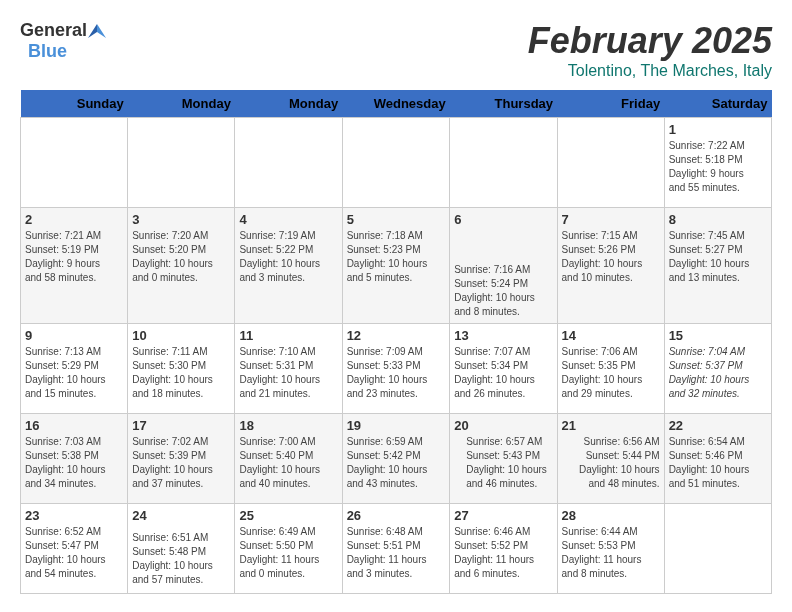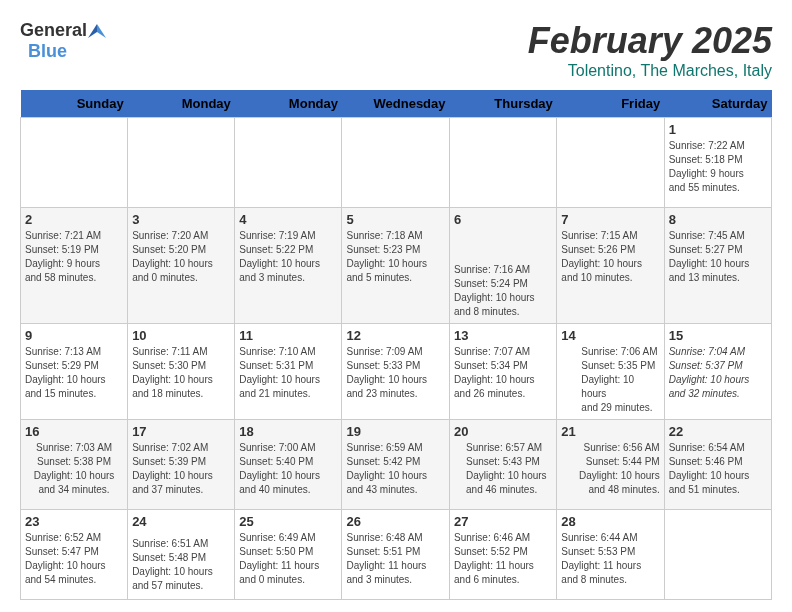--- a/index.html
+++ b/index.html
@@ -213,37 +213,37 @@
         </td>
         <td>
           <span class="day-num">13</span>
           <div class="day-info" style="white-space: pre-line;">Sunrise: 7:07 AM
 Sunset: 5:34 PM
 Daylight: 10 hours
 and 26 minutes.</div>
         </td>
         <td>
           <span class="day-num">14</span>
-          <div class="day-info" style="white-space: pre-line; margin-left: 20px;">Sunrise: 7:06 AM
+          <div class="day-info" style="white-space: pre-line;">Sunrise: 7:06 AM
 Sunset: 5:35 PM
 Daylight: 10 hours
 and 29 minutes.</div>
         </td>
         <td>
           <span class="day-num">15</span>
           <div class="day-info" style="white-space: pre-line; font-style: italic;">Sunrise: 7:04 AM
 Sunset: 5:37 PM
 Daylight: 10 hours
 and 32 minutes.</div>
         </td>
       </tr>
       <tr>
         <td>
           <span class="day-num">16</span>
-          <div class="day-info" style="white-space: pre-line; text-align: center;">Sunrise: 7:03 AM
+          <div class="day-info" style="white-space: pre-line;">Sunrise: 7:03 AM
 Sunset: 5:38 PM
 Daylight: 10 hours
 and 34 minutes.</div>
         </td>
         <td>
           <span class="day-num">17</span>
           <div class="day-info" style="white-space: pre-line;">Sunrise: 7:02 AM
 Sunset: 5:39 PM
 Daylight: 10 hours
 and 37 minutes.</div>

